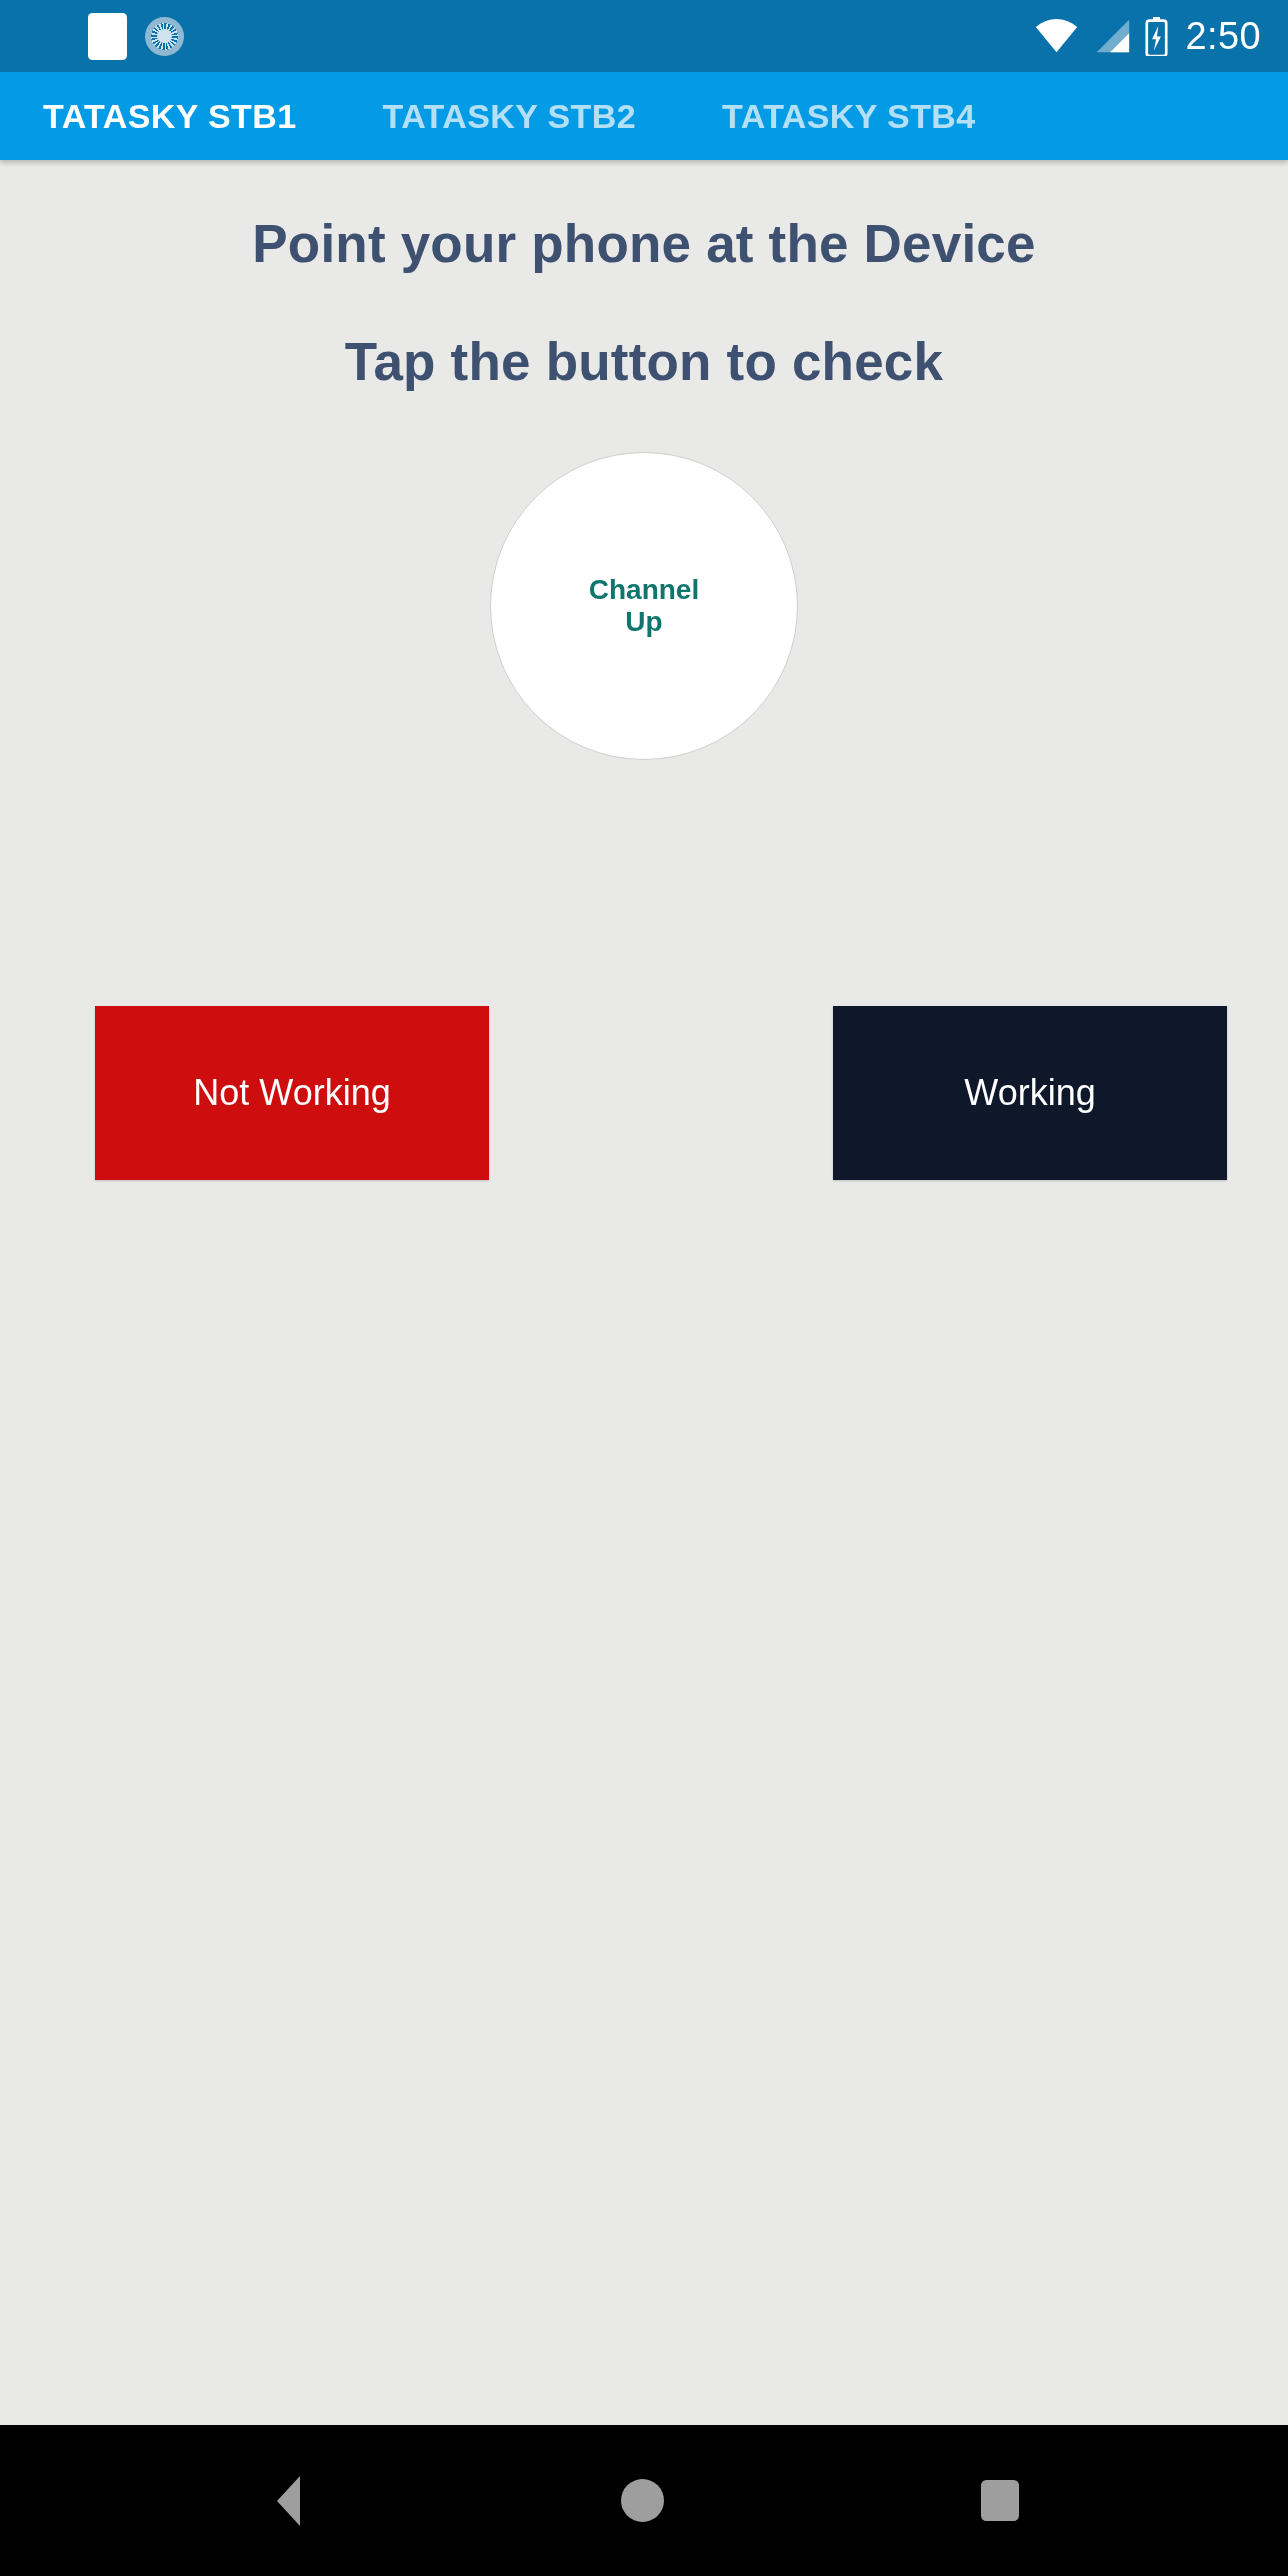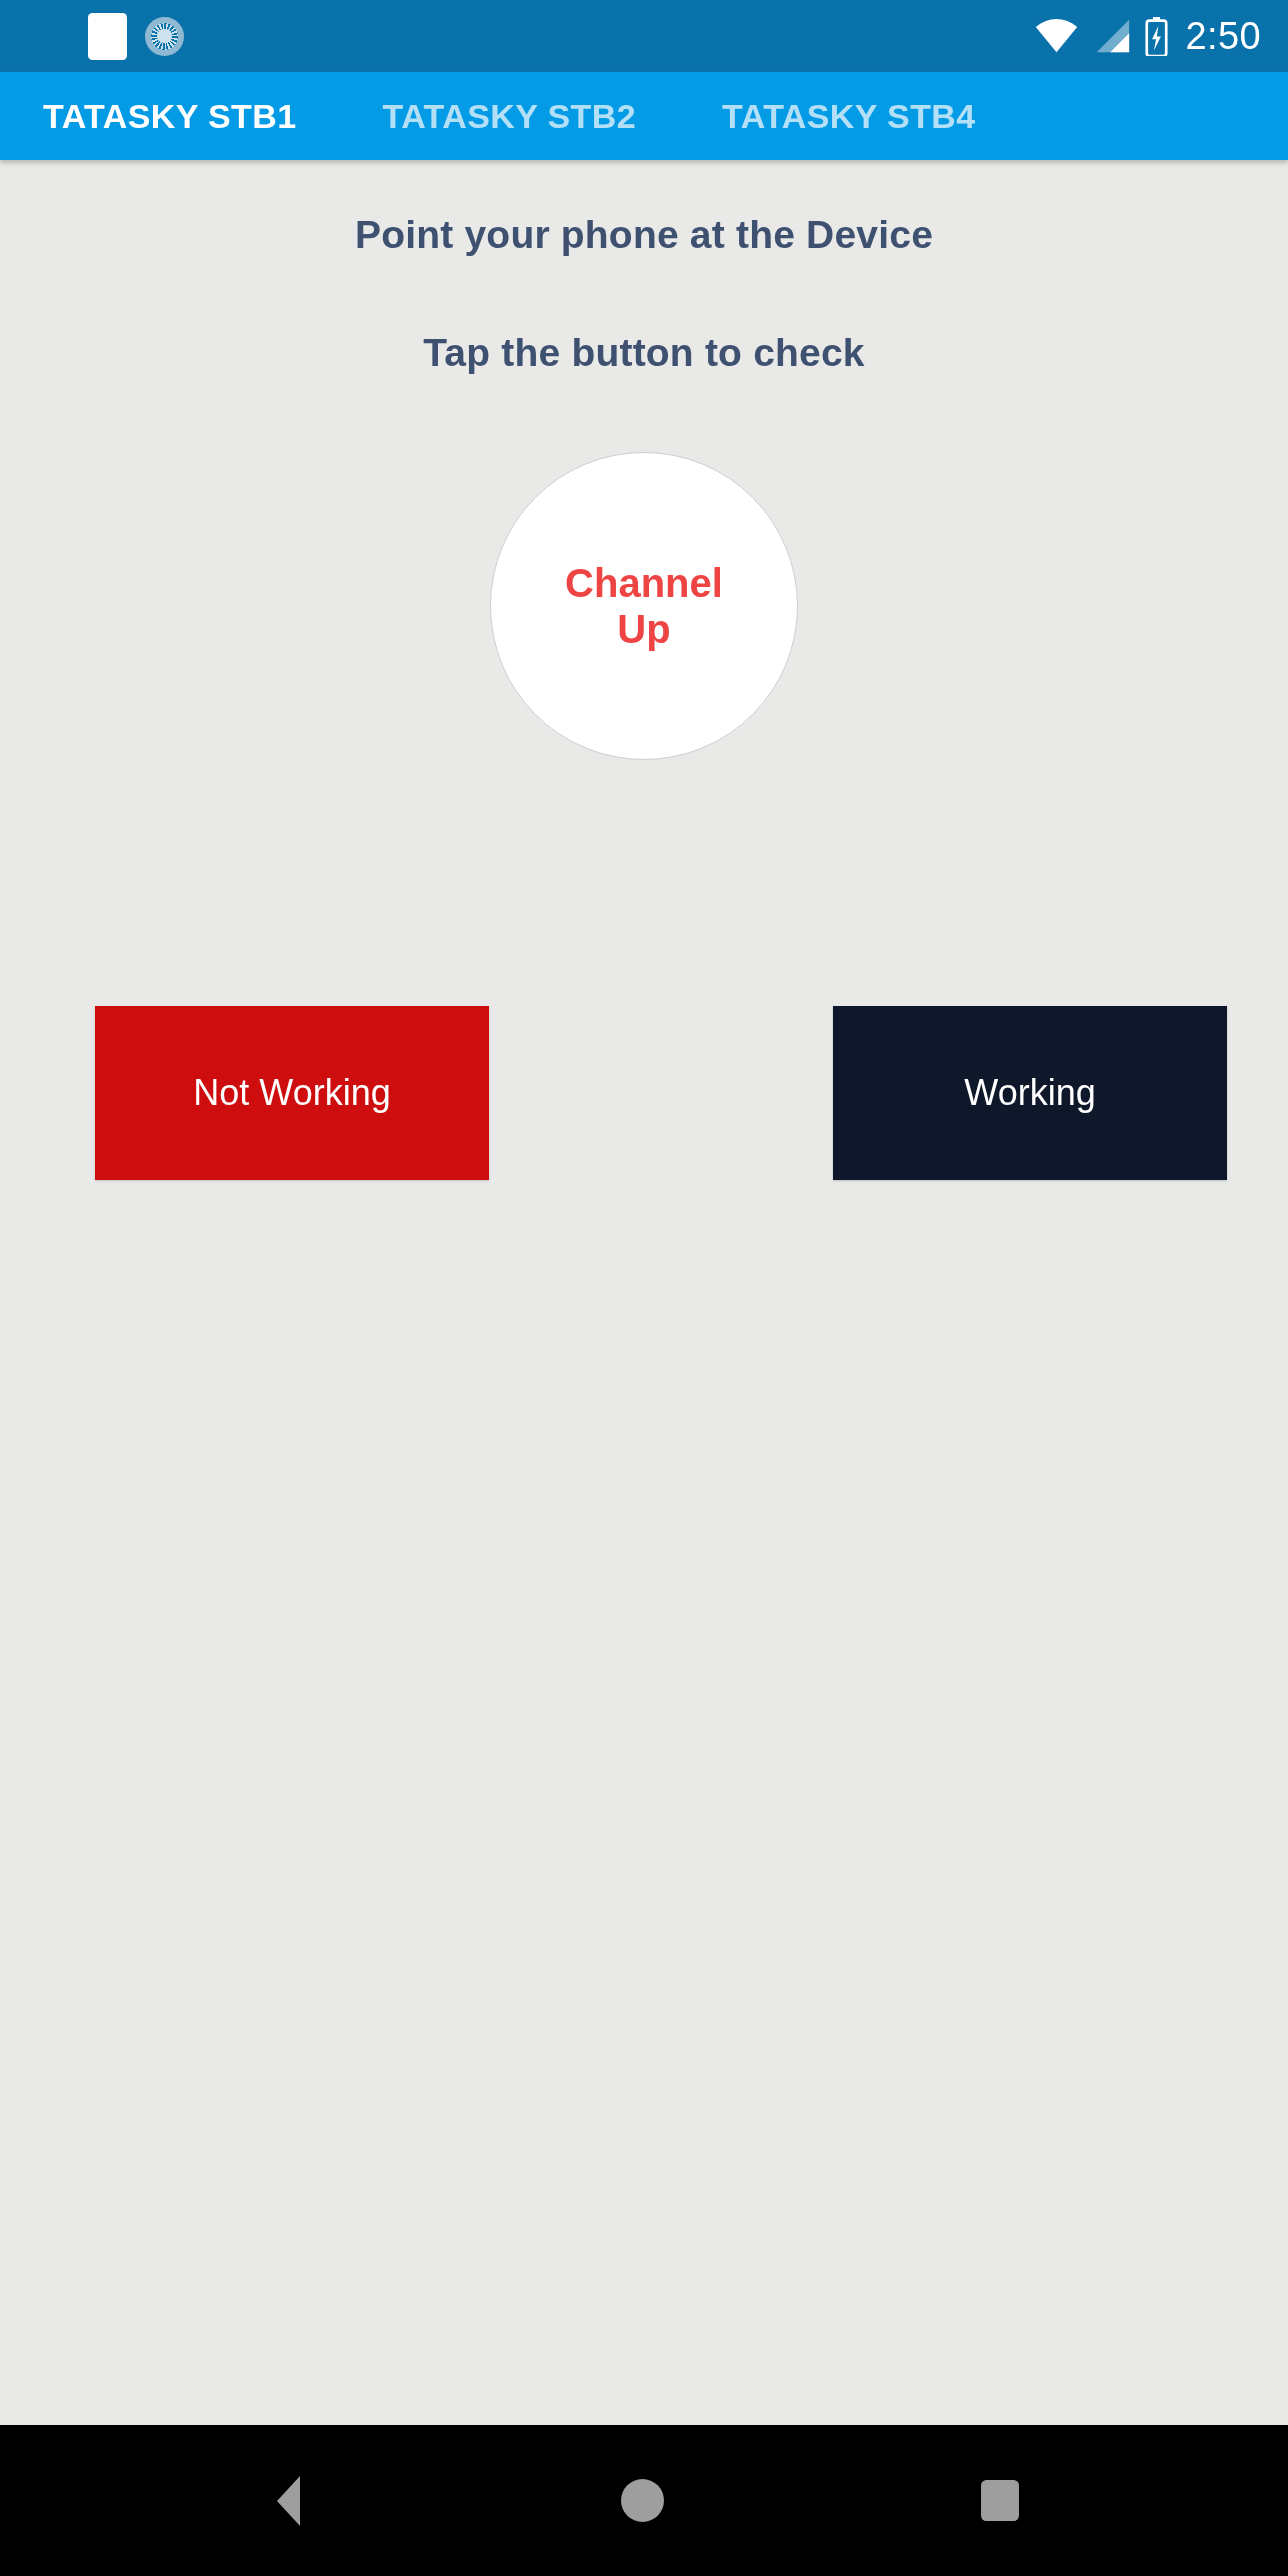--- a/index.html
+++ b/index.html
@@ -123,21 +123,21 @@
     left: 0; top: 159px;
     width: 1288px;
     height: 2266px;
     background: #e9e9e7;
   }
 
   .headline {
     text-align: center;
     color: #3f5170;
     font-weight: 700;
-    font-size: 39px;
+    font-size: 53px;
     letter-spacing: 0.2px;
   }
   .headline-1 { position: absolute; left: 0; right: 0; top: 54px; }
   .headline-2 { position: absolute; left: 0; right: 0; top: 172px; }
   .headline-3 { position: absolute; left: 0; right: 0; top: 723px; }
 
   .circle-wrap {
     position: absolute;
     left: 0; right: 0;
     top: 293px;
@@ -148,22 +148,22 @@
     width: 308px;
     height: 308px;
     border-radius: 50%;
     background: #ffffff;
     border: 1.8px solid #cfcfcf;
     box-sizing: border-box;
     display: flex;
     flex-direction: column;
     align-items: center;
     justify-content: center;
-    color: #ef4444;
-    font-size: 40px;
+    color: #0f766e;
+    font-size: 28px;
     font-weight: 700;
     line-height: 1.15;
     text-align: center;
     cursor: pointer;
   }
 
   .button-row {
     position: absolute;
     left: 16px; right: 0;
     top: 847px;

